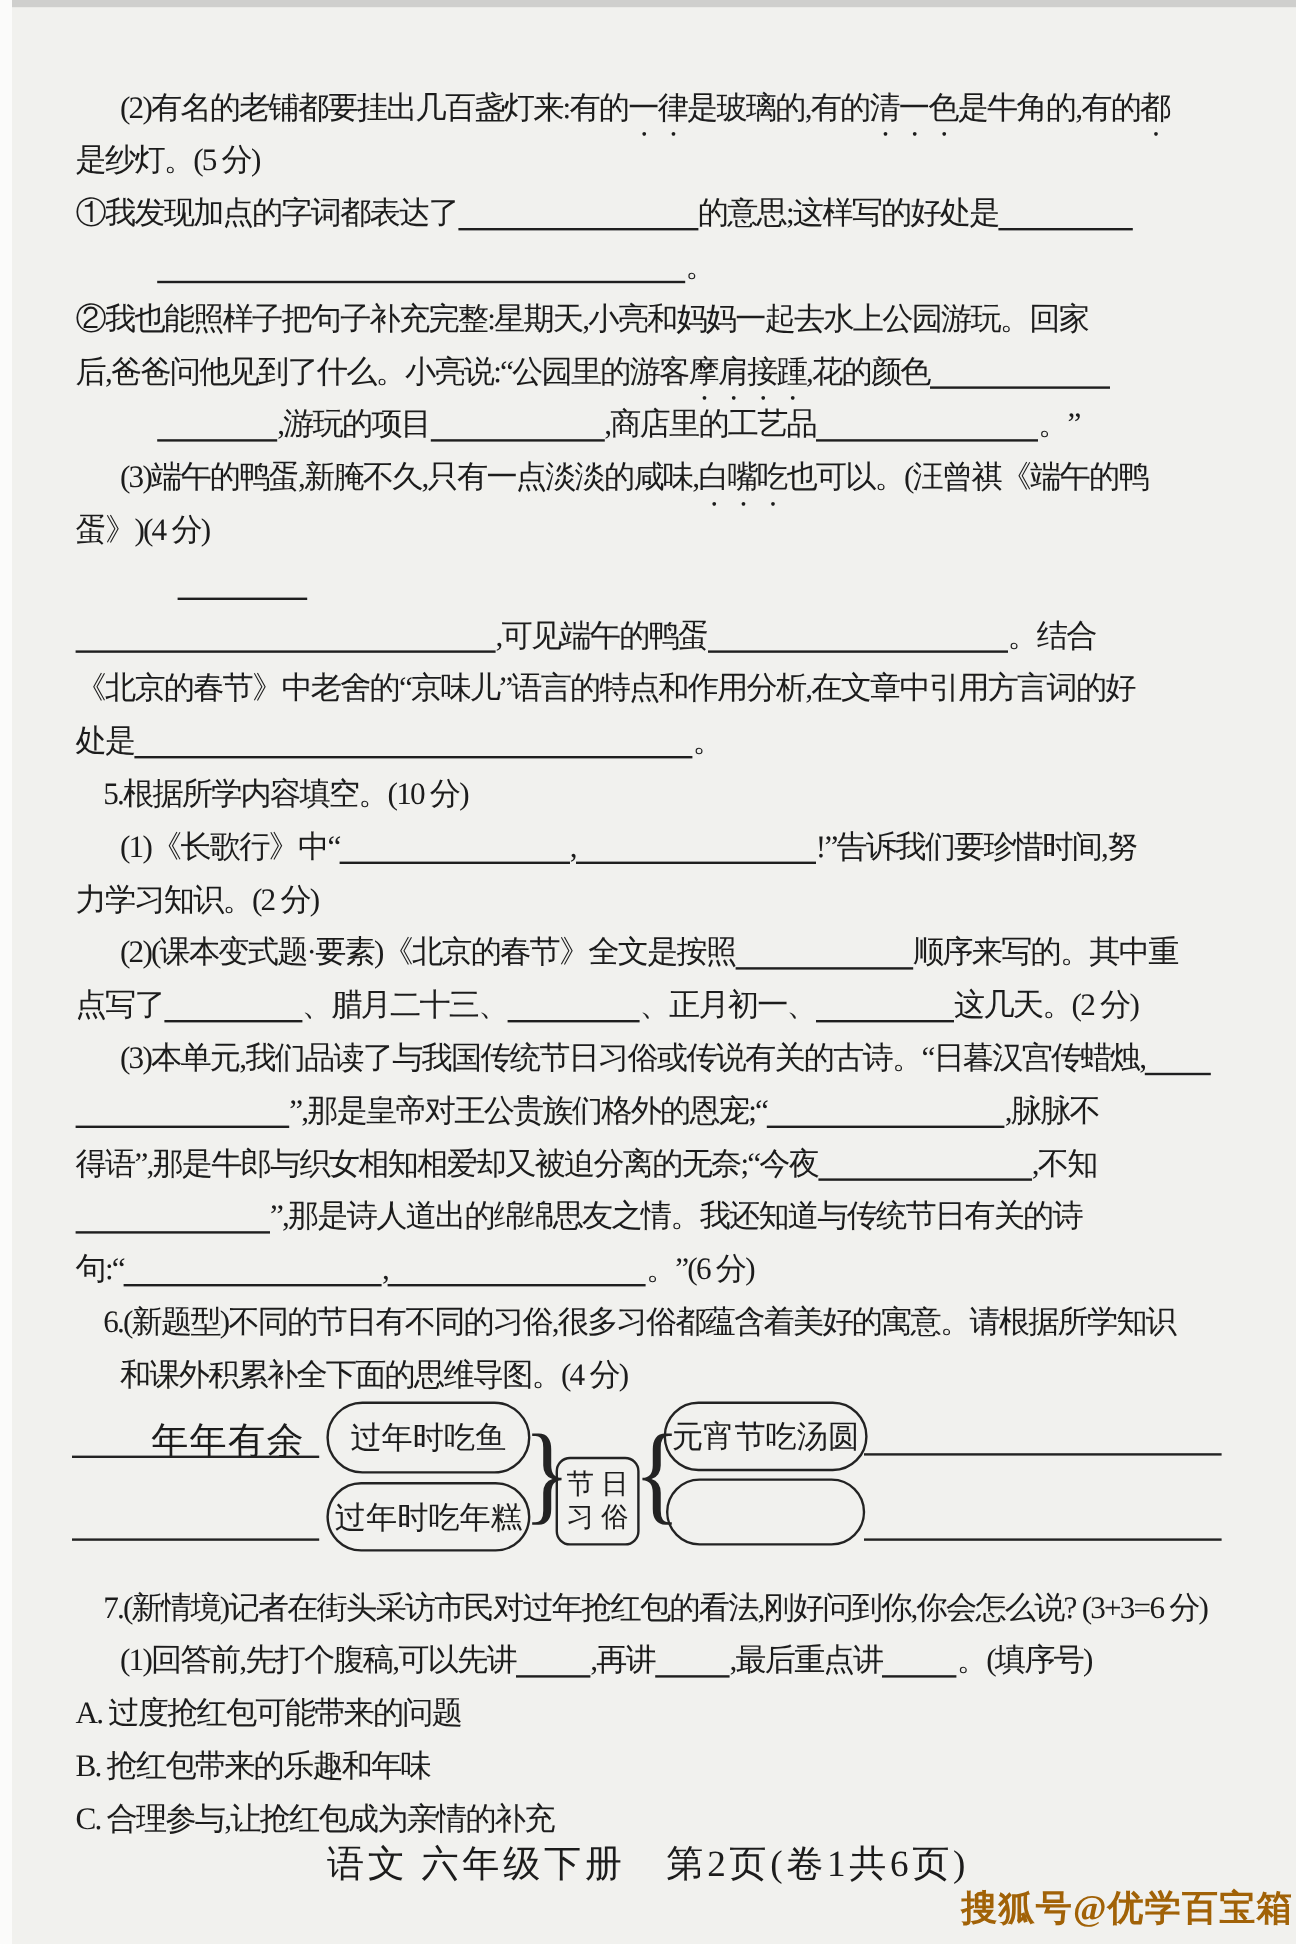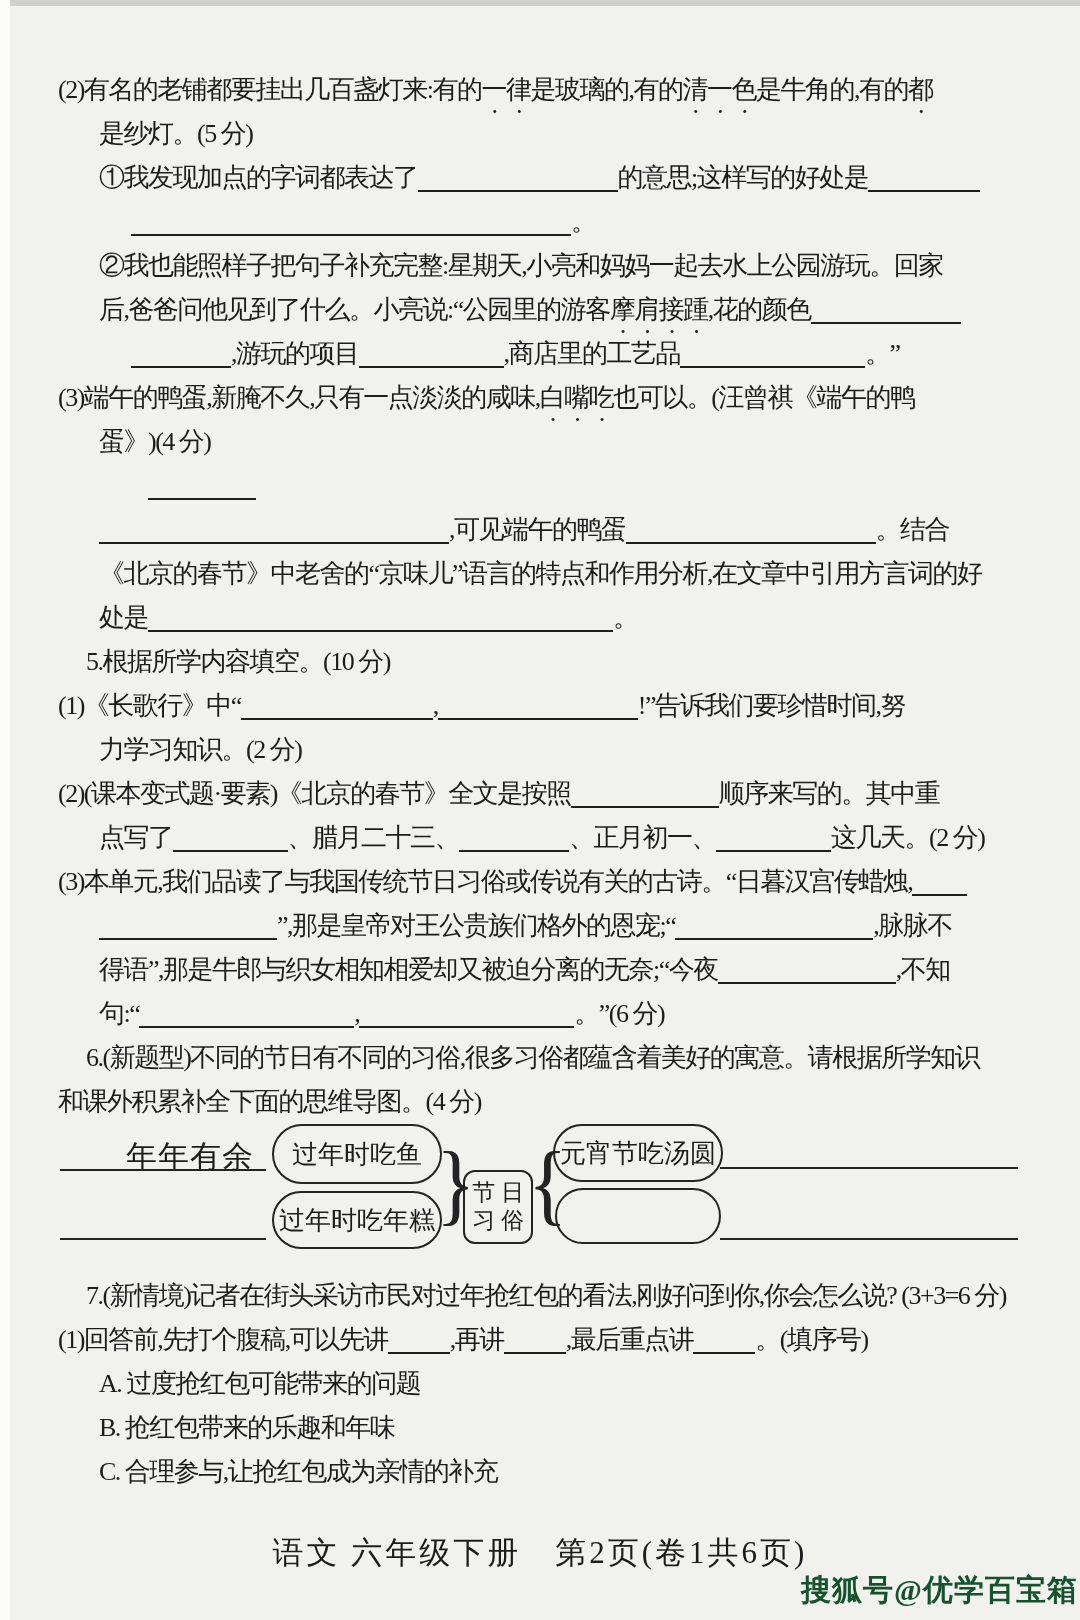--- a/index.html
+++ b/index.html
@@ -4,22 +4,22 @@
 <style>
   html,body{margin:0;padding:0;}
   body{width:1080px;height:1620px;background:#dedddb;font-family:"Liberation Serif","DejaVu Serif",serif;}
   .page{position:relative;width:1080px;height:1620px;background:#f1f1ee;overflow:hidden;color:#1c1c1c;}
   .page::before{content:"";position:absolute;left:0;top:0;width:100%;height:6px;background:#cfcfcd;}
   .page::after{content:"";position:absolute;left:0;top:0;width:10px;height:100%;background:#fbfbfa;}
   .lines{padding-top:68px;}
   .lines.bottom{padding-top:0;}
   .line{height:44px;line-height:44px;font-size:26px;letter-spacing:-1.5px;white-space:nowrap;}
   .ind-q{padding-left:38px;margin-left:48px;}
-  .ind-sub{padding-left:58px;}
-  .ind-text{padding-left:99px;}
+  .ind-sub{padding-left:100px;}
+  .ind-text{padding-left:63px;}
   .ind-inner{padding-left:131px;}
   .ind-para{padding-left:148px;}
   .blank{display:inline-block;border-bottom:2.5px solid #1f1f1f;height:20px;vertical-align:-6px;}
   .emph{-webkit-text-emphasis:filled dot #1c1c1c;-webkit-text-emphasis-position:under right;
         text-emphasis:filled dot #1c1c1c;text-emphasis-position:under right;}
   
   .mindmap{position:relative;height:150px;width:1080px;}
   .mm-box{position:absolute;border:2.5px solid #232323;background:transparent;display:flex;
           align-items:center;justify-content:center;font-size:26px;letter-spacing:0;}
   .mm-round{border-radius:30px;}
@@ -33,21 +33,21 @@
   .mm-hline{position:absolute;height:0;border-bottom:2.5px solid #232323;}
   .mm-l1{left:60px;top:45px;width:206px;}
   .mm-l2{left:60px;top:114px;width:206px;}
   .mm-r1{left:720px;top:43px;width:298px;}
   .mm-r2{left:720px;top:114px;width:298px;}
   .mm-brace{position:absolute;top:23px;font-size:82px;line-height:74px;transform:scaleY(1.12);
             font-family:"Liberation Serif",serif;color:#232323;}
   .mm-brace.close{left:436px;}
   .mm-brace.open{left:528px;}
   .footer{position:absolute;left:0;top:1532px;width:100%;text-align:center;font-size:31px;letter-spacing:3px;}
-  .watermark{position:absolute;right:2px;top:1570px;font-size:30px;font-weight:700;color:#14532d;letter-spacing:1px;text-align:center;}
+  .watermark{position:absolute;right:2px;top:1570px;font-size:30px;font-weight:700;color:#a16207;letter-spacing:1px;text-align:center;}
 </style>
 </head>
 <body>
 
 <div class="page">
 
   <div class="lines top">
       <div class="line ind-sub"><span>(2)有名的老铺都要挂出几百盏灯来:有的</span><span class="emph">一律</span><span>是玻璃的,有的</span><span class="emph">清一色</span><span>是牛角的,有的</span><span class="emph">都</span></div>
       <div class="line ind-text"><span>是纱灯。(5 分)</span></div>
       <div class="line ind-text"><span>①我发现加点的字词都表达了</span><span class="blank" style="width: 200px;"></span><span>的意思;这样写的好处是</span><span class="blank" style="width: 112px;"></span></div>
@@ -62,20 +62,21 @@
       <div class="line ind-text"><span>《北京的春节》中老舍的“京味儿”语言的特点和作用分析,在文章中引用方言词的好</span></div>
       <div class="line ind-text"><span>处是</span><span class="blank" style="width: 465px;"></span><span>。</span></div>
       <div class="line ind-q"><span>5.根据所学内容填空。(10 分)</span></div>
       <div class="line ind-sub"><span>(1)《长歌行》中“</span><span class="blank" style="width: 192px;"></span><span>,</span><span class="blank" style="width: 200px;"></span><span>!”告诉我们要珍惜时间,努</span></div>
       <div class="line ind-text"><span>力学习知识。(2 分)</span></div>
       <div class="line ind-sub"><span>(2)(课本变式题·要素)《北京的春节》全文是按照</span><span class="blank" style="width: 148px;"></span><span>顺序来写的。其中重</span></div>
       <div class="line ind-text"><span>点写了</span><span class="blank" style="width: 115px;"></span><span>、腊月二十三、</span><span class="blank" style="width: 110px;"></span><span>、正月初一、</span><span class="blank" style="width: 115px;"></span><span>这几天。(2 分)</span></div>
       <div class="line ind-sub"><span>(3)本单元,我们品读了与我国传统节日习俗或传说有关的古诗。“日暮汉宫传蜡烛,</span><span class="blank" style="width: 55px;"></span></div>
       <div class="line ind-text"><span class="blank" style="width: 178px;"></span><span>”,那是皇帝对王公贵族们格外的恩宠;“</span><span class="blank" style="width: 198px;"></span><span>,脉脉不</span></div>
       <div class="line ind-text"><span>得语”,那是牛郎与织女相知相爱却又被迫分离的无奈;“今夜</span><span class="blank" style="width: 178px;"></span><span>,不知</span></div>
+      <div class="line ind-text"><span class="blank" style="width: 162px;"></span><span>”,那是诗人道出的绵绵思友之情。我还知道与传统节日有关的诗</span></div>
       <div class="line ind-text"><span>句:“</span><span class="blank" style="width: 215px;"></span><span>,</span><span class="blank" style="width: 215px;"></span><span>。”(6 分)</span></div>
       <div class="line ind-q"><span>6.(新题型)不同的节日有不同的习俗,很多习俗都蕴含着美好的寓意。请根据所学知识</span></div>
       <div class="line ind-sub"><span>和课外积累补全下面的思维导图。(4 分)</span></div>
     </div>
 
   <div class="mindmap">
     <div class="mm-answer">年年有余</div>
     <div class="mm-hline mm-l1"></div>
     <div class="mm-hline mm-l2"></div>
     <div class="mm-box mm-round mm-fish">过年时吃鱼</div>

